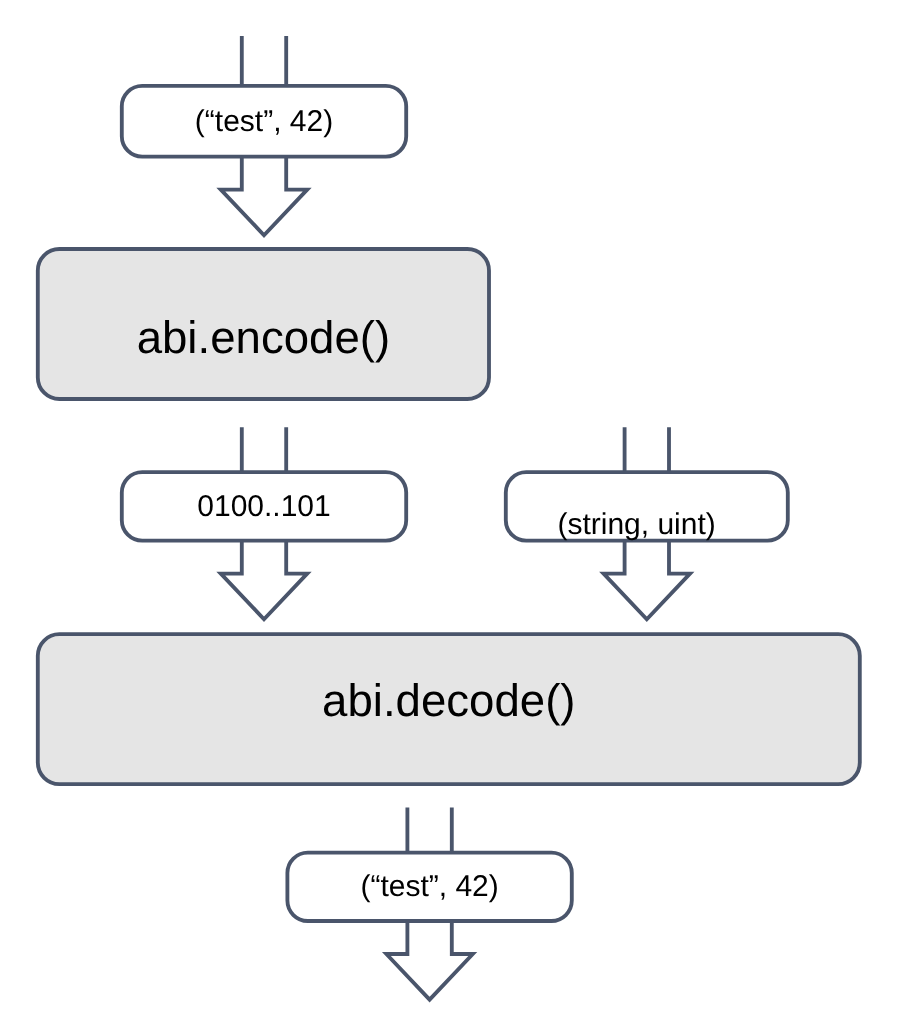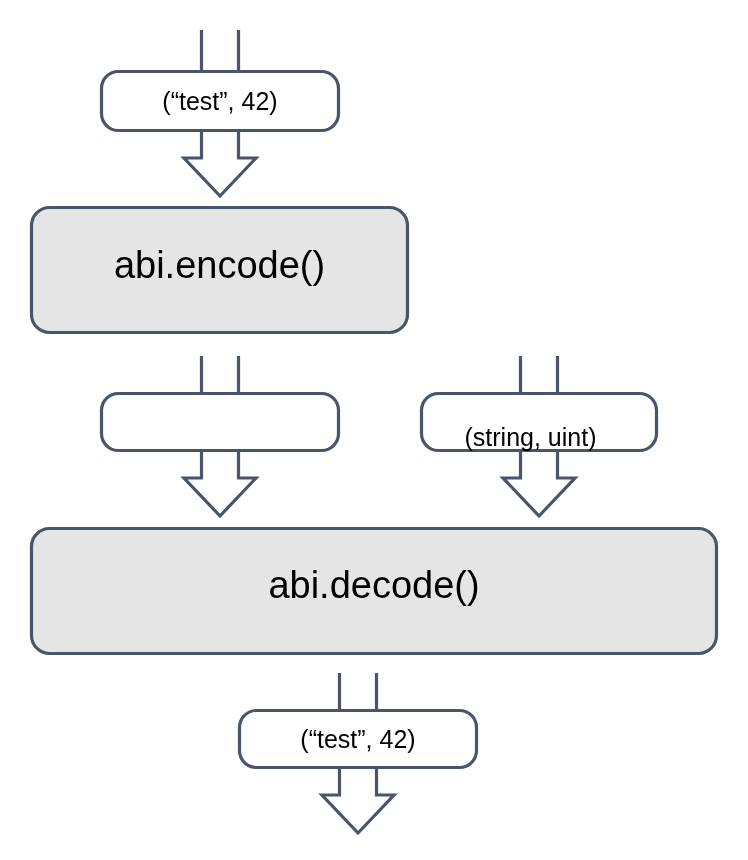--- a/index.html
+++ b/index.html
@@ -81,22 +81,23 @@
       <rect x="421.5" y="393.5" width="235" height="57" rx="17" ry="17" fill="#ffffff" stroke="#4a556b" stroke-width="3.2"></rect>
 
       <rect x="31.5" y="528.5" width="685" height="125" rx="18" ry="18" fill="#e5e5e5" stroke="#4a556b" stroke-width="3.2"></rect>
 
       <rect x="239.5" y="710.5" width="237" height="57" rx="17" ry="17" fill="#ffffff" stroke="#4a556b" stroke-width="3.2"></rect>
     </g>
   </svg>
 
   <div class="node-label label-data" style="left:100px; top:70px; width:240px; height:62px;">(“test”, 42)</div>
 
-  <div class="node-label label-process" style="left:30px; top:206px; width:379px; height:118px;">abi.encode()</div>
+  <div class="node-label label-process" style="left:30px; top:223px; width:379px; height:118px;">abi.encode()</div>
 
+  <div class="node-label label-data" style="left:100px; top:392px; width:240px; height:60px;">0100..101</div>
 
   <div class="node-label label-data" style="left:420px; top:407px; width:221px; height:60px;">(string, uint)</div>
 
   <div class="node-label label-process" style="left:30px; top:527px; width:688px; height:116px;">abi.decode()</div>
 
   <div class="node-label label-data" style="left:238px; top:709px; width:240px; height:60px;">(“test”, 42)</div>
 
 </div>
 
 </body></html>

